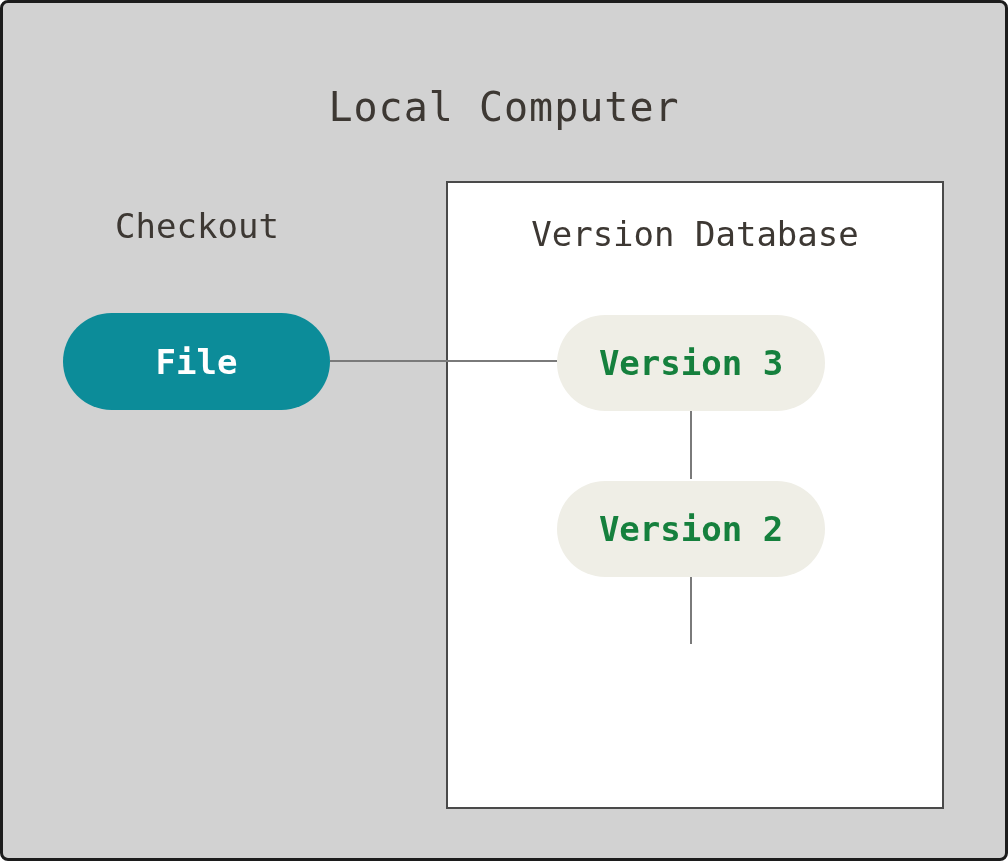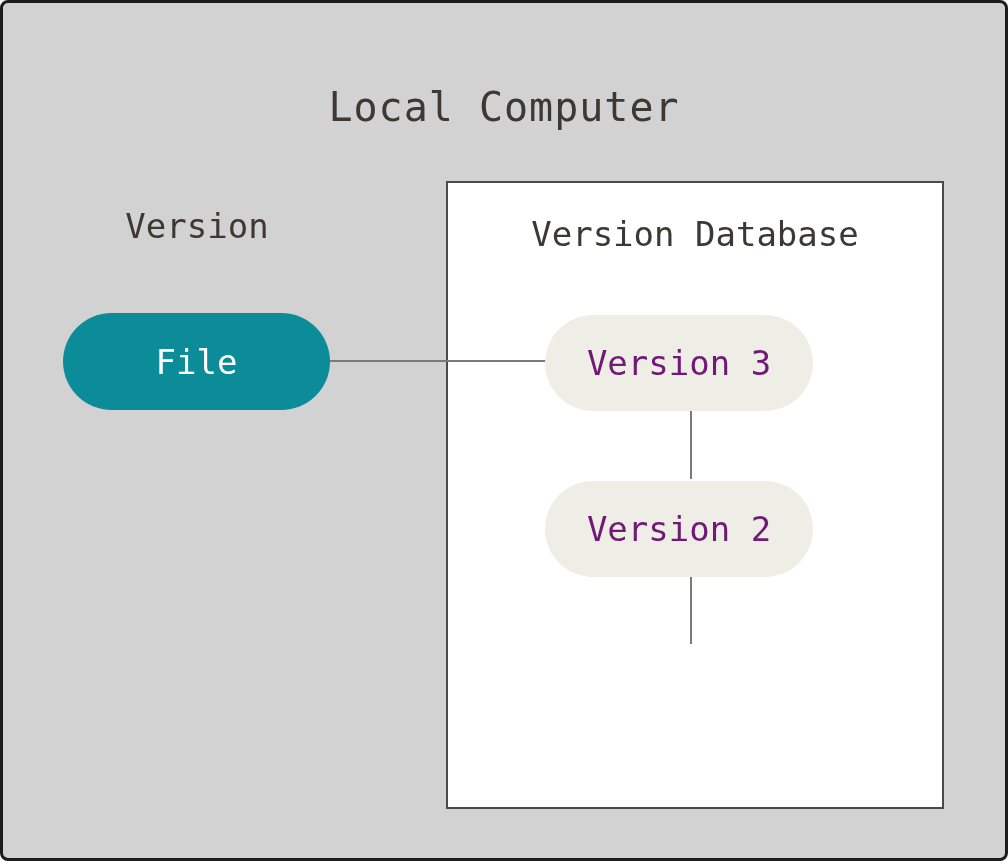--- a/index.html
+++ b/index.html
@@ -75,25 +75,25 @@
   .file-pill {
     left: 60px;
     top: 310px;
     width: 267px;
     height: 97px;
     background: #0c8c99;
     color: #ffffff;
   }
 
   .version-pill {
-    left: 97px; 
+    left: 109px; 
     width: 268px;
     height: 96px;
     background: #efeee6;
-    color: #701a75;
+    color: #15803d;
   }
   .version-pill.v3 { top: 132px; }
   .version-pill.v2 { top: 298px; justify-content: center; }
   .version-pill.v1 { top: 463px; }
 
   .connector {
     position: absolute;
     background: #7a7a7a;
   }
   .connector-file-v3 {
@@ -111,30 +111,30 @@
     z-index: 2;
   }
   .connector-v2-v1 {
     left: 687px;
     top: 572px;
     width: 2px;
     height: 69px;
     z-index: 2;
   }
 
-  .pill { z-index: 3; }
+  .pill { z-index: 3; font-weight: bold; }
 </style>
 </head>
 <body>
 
 <div class="canvas">
 
   <div class="diagram-title">Local Computer</div>
 
-  <div class="checkout-label">Version</div>
+  <div class="checkout-label">Checkout</div>
 
   <div class="connector connector-file-v3"></div>
   <div class="connector connector-v3-v2"></div>
   <div class="connector connector-v2-v1"></div>
 
   <div class="pill file-pill">
     <span>File</span>
   </div>
 
   <div class="version-db-box">

